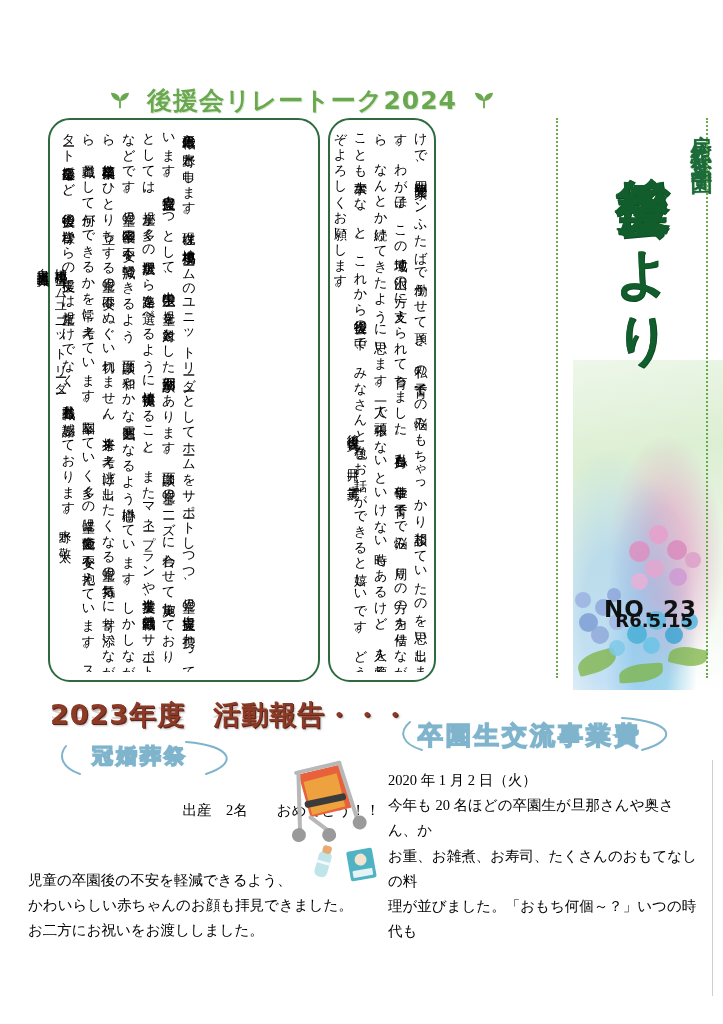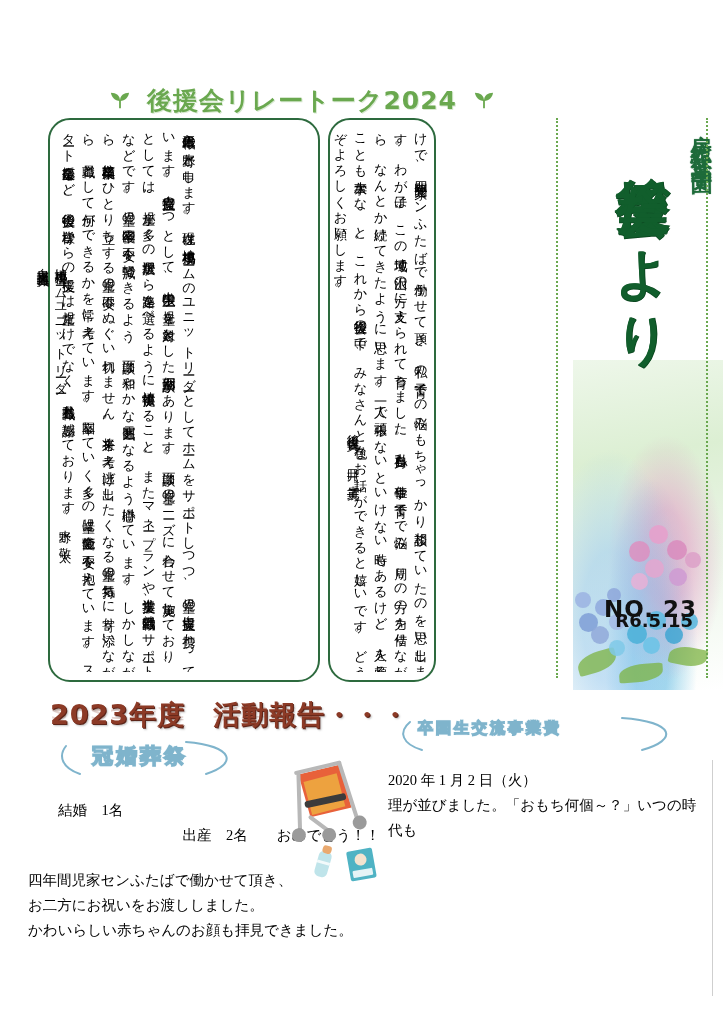--- a/index.html
+++ b/index.html
@@ -150,21 +150,21 @@
     position:absolute;
     font-family:"DejaVu Sans","Liberation Sans",sans-serif;
     font-weight:bold;
     color:#ffffff;
     -webkit-text-stroke:1.4px #7fb4cc;
     text-shadow:0 0 2px #bcdcea;
     letter-spacing:3px;
     white-space:nowrap;
   }
   .bubble.b1{left:92px;top:742px;font-size:21px;}
-  .bubble.b2{left:418px;top:719px;font-size:15px;}
+  .bubble.b2{left:418px;top:719px;font-size:25px;}
 
   .swoosh{position:absolute;pointer-events:none;}
 
   .blk{
     position:absolute;
     font-family:"Liberation Serif","DejaVu Serif",serif;
     font-size:14.5px;line-height:1.72;color:#000;
   }
   .blk.col-left{left:30px;top:798px;width:350px;}
   .blk .row{white-space:pre;}
@@ -256,28 +256,27 @@
   <div class="report-head-reflect">2023年度　活動報告・・・</div>
   <div class="report-head">2023年度　活動報告・・・</div>
 
   <svg class="swoosh" style="left:56px;top:736px;width:186px;height:44px;" viewBox="0 0 186 44">
     <path d="M10 10 C2 20 6 32 24 38" stroke="#7fb4cc" stroke-width="2" fill="none" stroke-linecap="round"></path>
     <path d="M130 6 C178 10 182 28 150 38" stroke="#7fb4cc" stroke-width="2" fill="none" stroke-linecap="round"></path>
   </svg>
   <div class="bubble b1">冠婚葬祭</div>
 
   <div class="blk col-left">
-    <div class="row" style="padding-left:28px;">結婚　1名</div>
     <div class="row" style="padding-left:28px;text-align:right;">出産　2名　　おめでとう！！</div>
   </div>
 
   <div class="blk col-left2">
-    <div>四年間児家センふたばで働かせて頂き、</div>
+    <div>児童の卒園後の不安を軽減できるよう、</div>
+    <div>かわいらしい赤ちゃんのお顔も拝見できました。</div>
     <div>お二方にお祝いをお渡ししました。</div>
-    <div>かわいらしい赤ちゃんのお顔も拝見できました。</div>
   </div>
 
   <svg class="stroller" viewBox="0 0 96 140">
     <g transform="rotate(-8 48 60)">
       <path d="M18 18 L60 14 L66 58 L24 62 Z" fill="#e8613a"></path>
       <path d="M22 26 L56 22 L60 56 L26 60 Z" fill="#eda23f"></path>
       <rect x="20" y="44" width="42" height="7" rx="3" fill="#3b3b3b" transform="rotate(-4 41 47)"></rect>
       <path d="M16 16 L60 12" stroke="#b8b8b8" stroke-width="4" fill="none" stroke-linecap="round"></path>
       <path d="M60 12 L70 70" stroke="#b8b8b8" stroke-width="4" fill="none" stroke-linecap="round"></path>
       <path d="M18 18 L12 72" stroke="#b8b8b8" stroke-width="4" fill="none" stroke-linecap="round"></path>
@@ -299,18 +298,20 @@
   </svg>
 
   <svg class="swoosh" style="left:396px;top:714px;width:286px;height:40px;" viewBox="0 0 286 40">
     <path d="M14 8 C2 18 6 30 26 36" stroke="#7fb4cc" stroke-width="2" fill="none" stroke-linecap="round"></path>
     <path d="M226 4 C280 8 282 26 246 36" stroke="#7fb4cc" stroke-width="2" fill="none" stroke-linecap="round"></path>
   </svg>
   <div class="bubble b2">卒園生交流事業費</div>
 
   <div class="blk col-right">
     <div>2020 年 1 月 2 日（火）</div>
+    <div>今年も 20 名ほどの卒園生が旦那さんや奥さん、か</div>
+    <div>お重、お雑煮、お寿司、たくさんのおもてなしの料</div>
     <div>理が並びました。「おもち何個～？」いつの時代も</div>
 
   </div>
 
   <div class="hairline"></div>
 </div>
 
 </body></html>

